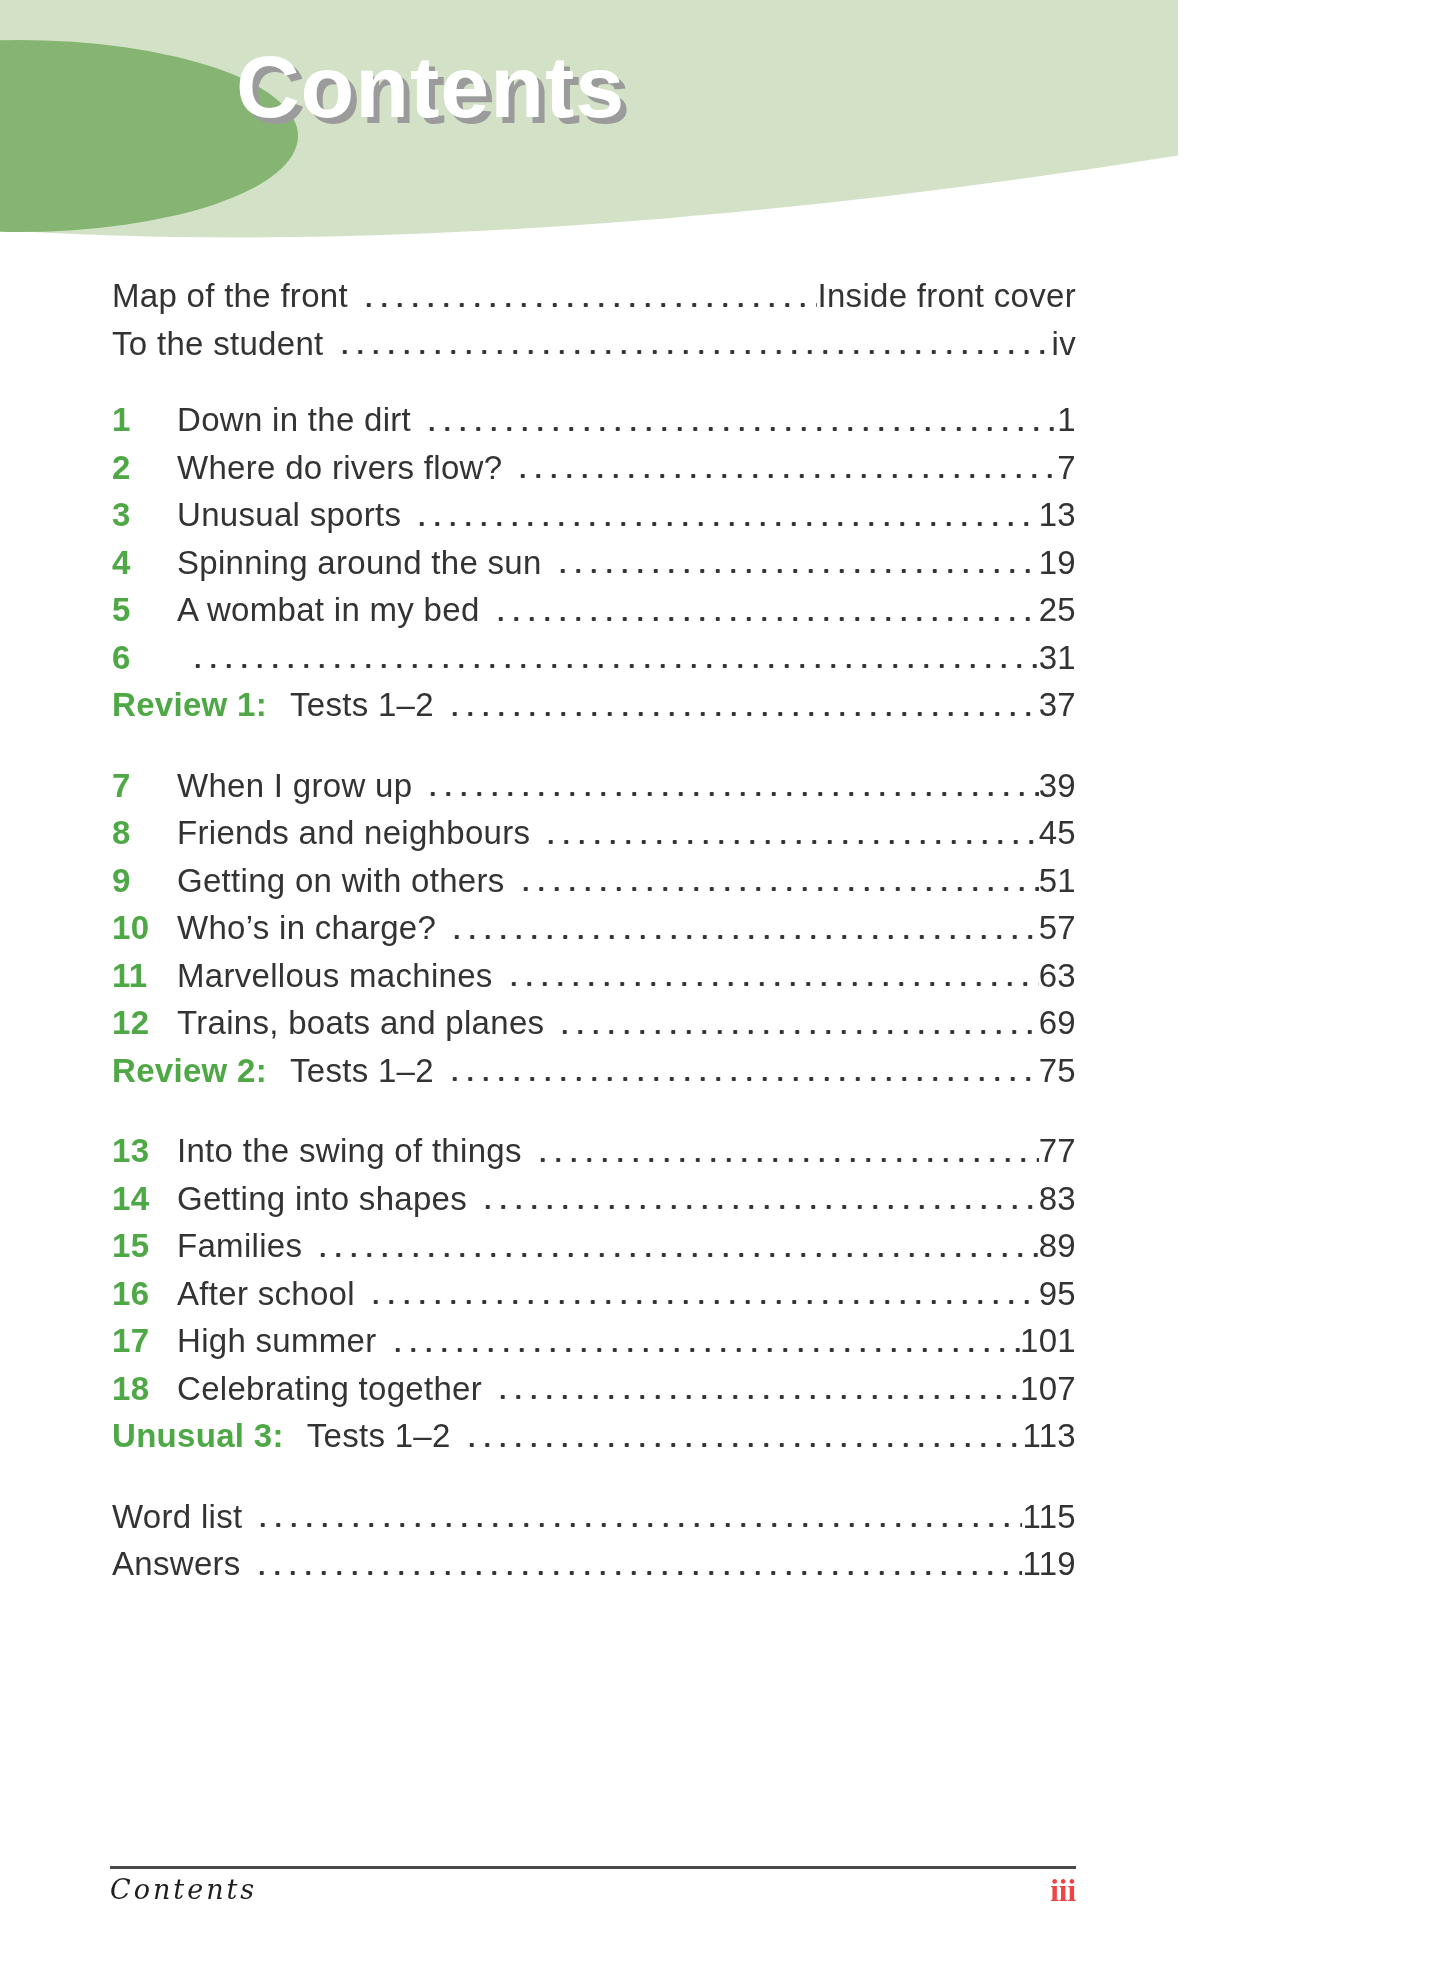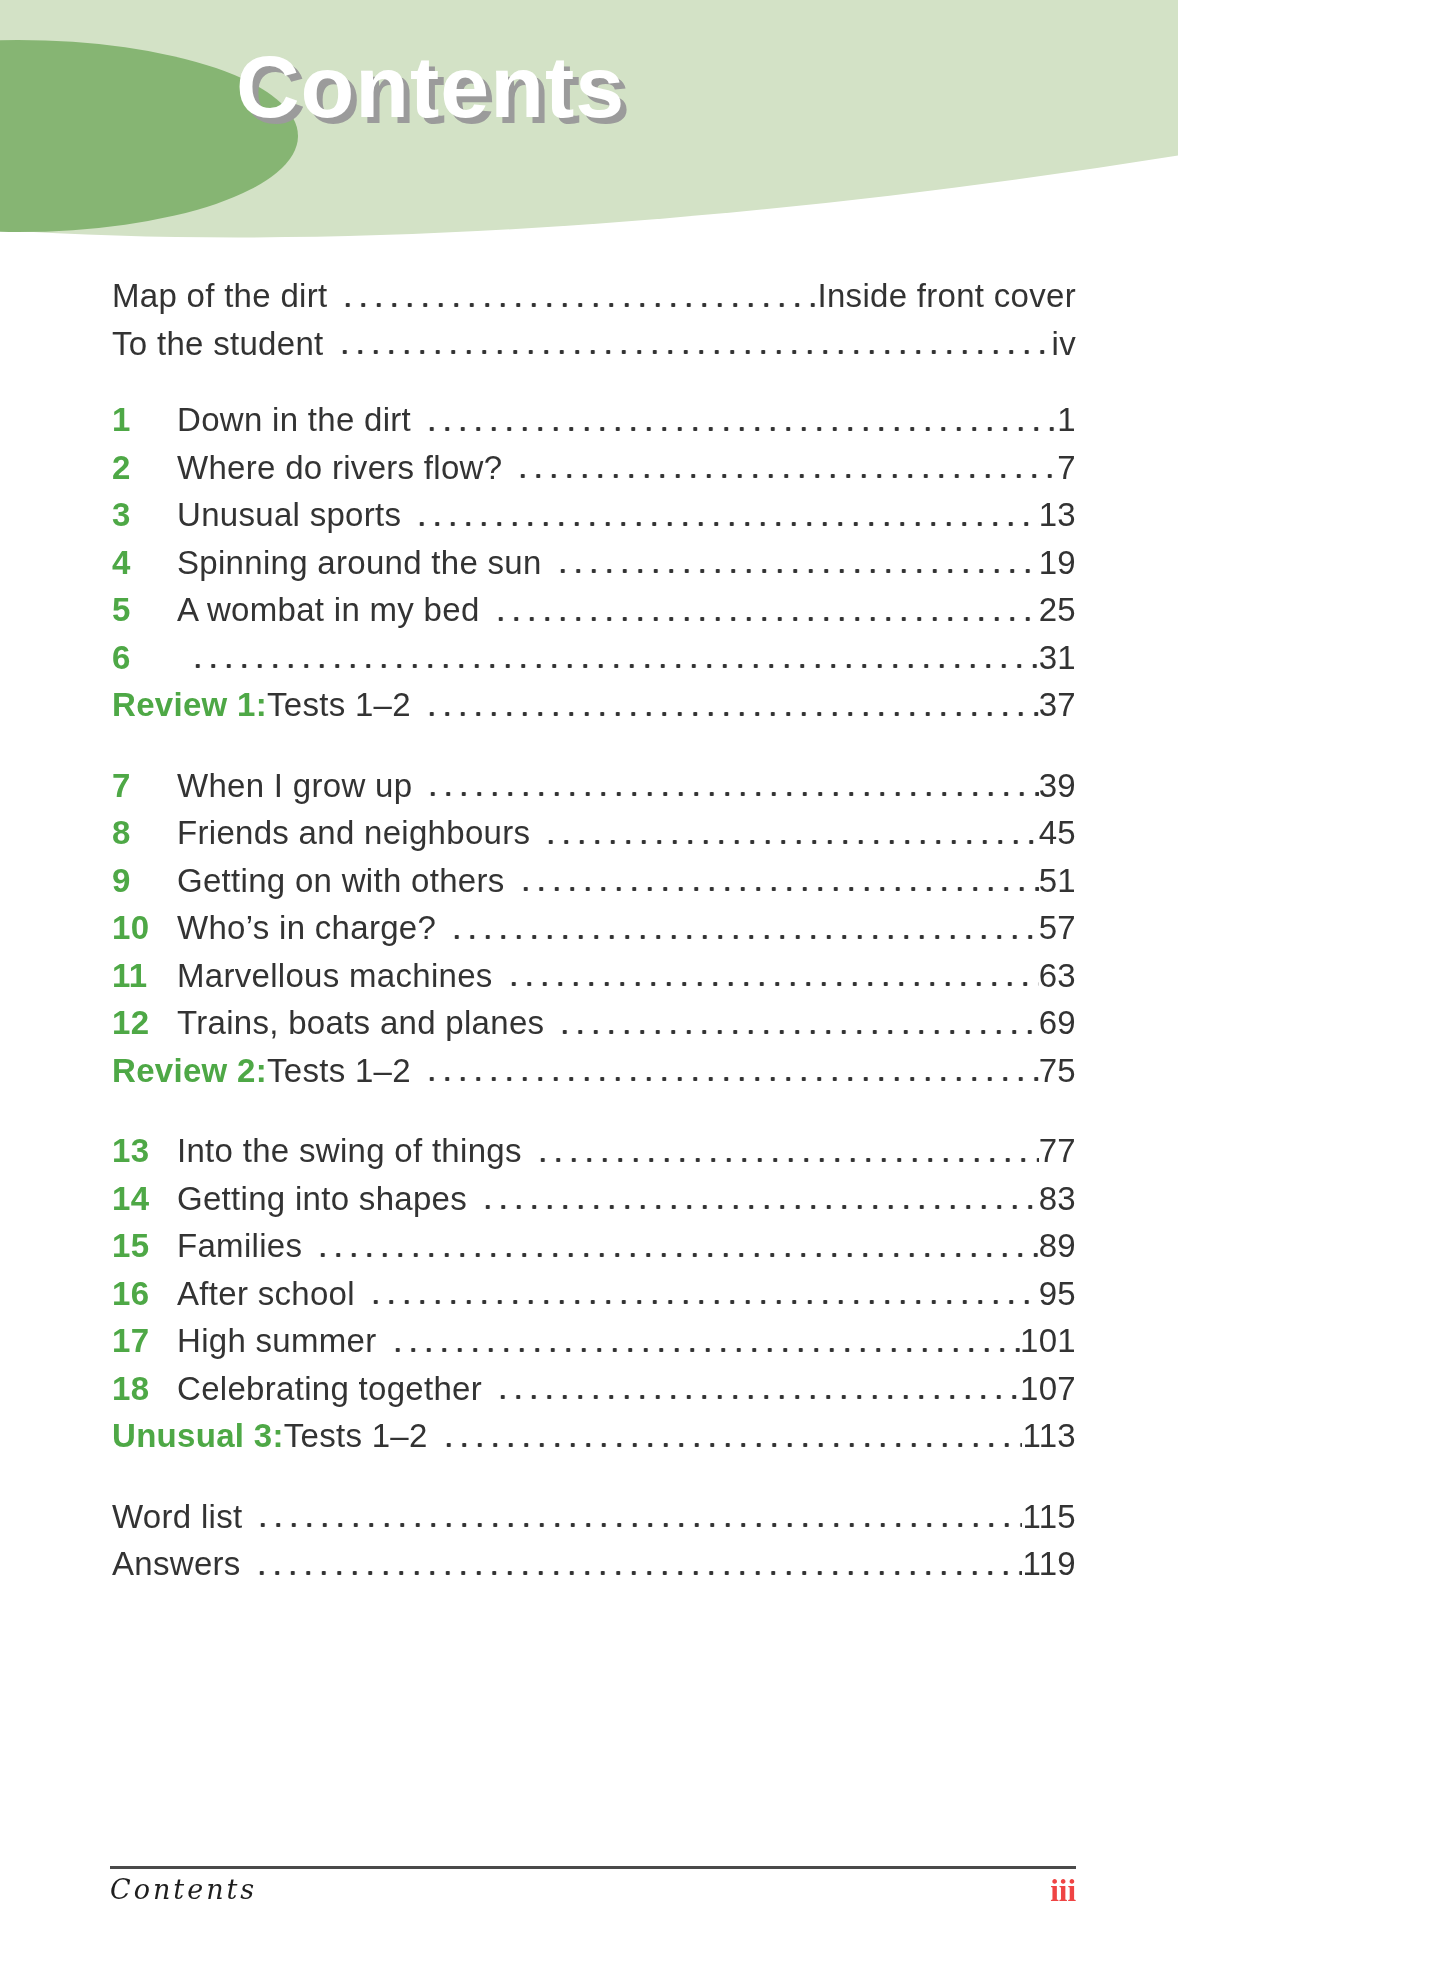--- a/index.html
+++ b/index.html
@@ -42,21 +42,21 @@
     white-space:nowrap;
   }
   .num{
     flex:0 0 65px;
     font-weight:bold;
     color:var(--accent-green);
   }
   .review-label{
     font-weight:bold;
     color:var(--accent-green);
-    margin-right:0;
+    margin-right:23px;
   }
   .entry-label{flex:0 0 auto;}
   .leader{
     flex:1 1 auto;
     margin-left:9px;
     background-image:radial-gradient(circle, var(--text) 2px, transparent 2.5px);
     background-size:15.5px 6px;
     background-repeat:repeat-x;
     background-position:left 4px bottom 12px;
   }
@@ -90,21 +90,21 @@
     <svg width="1445" height="270" viewBox="0 0 1445 270">
       <path d="M0,0 H1445 V108 C950,205 420,258 0,230 Z" style="fill:var(--band-light)"></path>
       <ellipse cx="18" cy="136" rx="280" ry="96" style="fill:var(--band-dark)"></ellipse>
     </svg>
     <h1 class="page-title">Contents</h1>
   </div>
 
   <div class="content">
     <div id="front-matter">
         <div class="row">
-          <span class="entry-label">Map of the dirt</span>
+          <span class="entry-label">Map of the front</span>
           <div class="leader"></div>
           <span class="entry-page">Inside front cover</span>
         </div>
         <div class="row">
           <span class="entry-label">To the student</span>
           <div class="leader"></div>
           <span class="entry-page">iv</span>
         </div>
       </div>
     <div id="sections">

